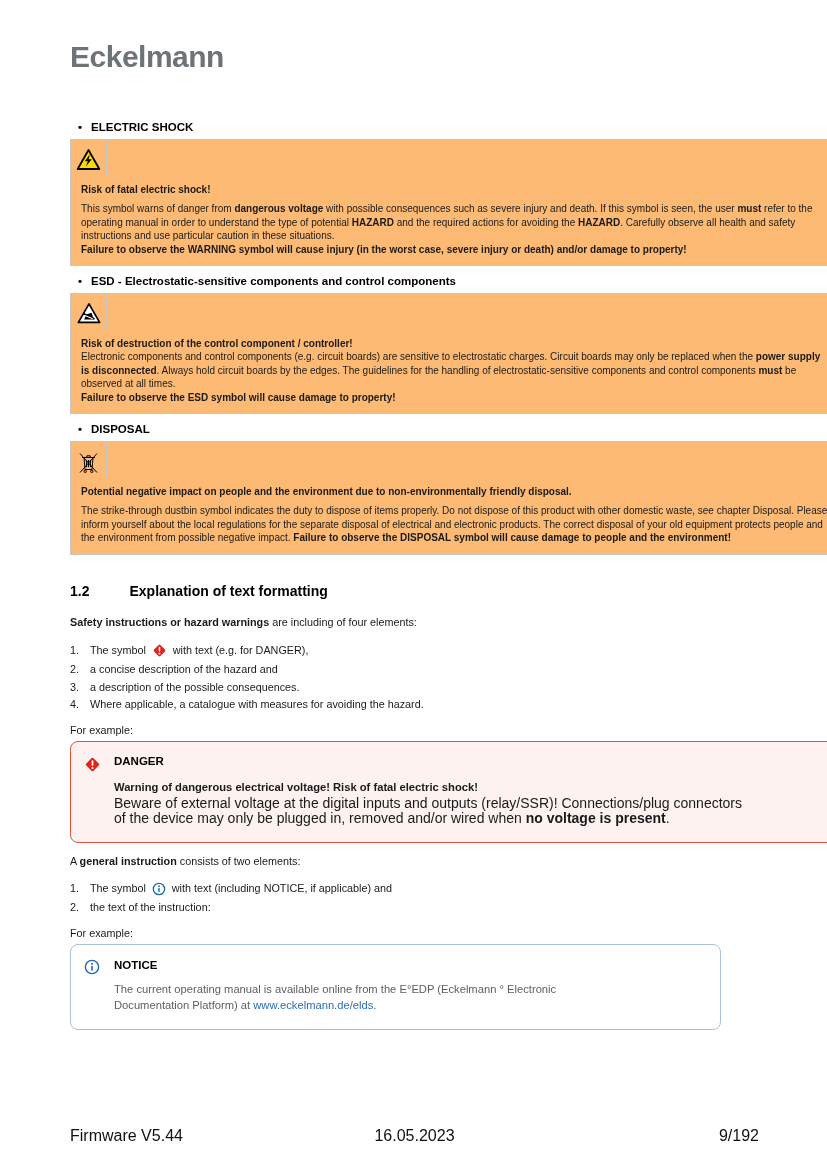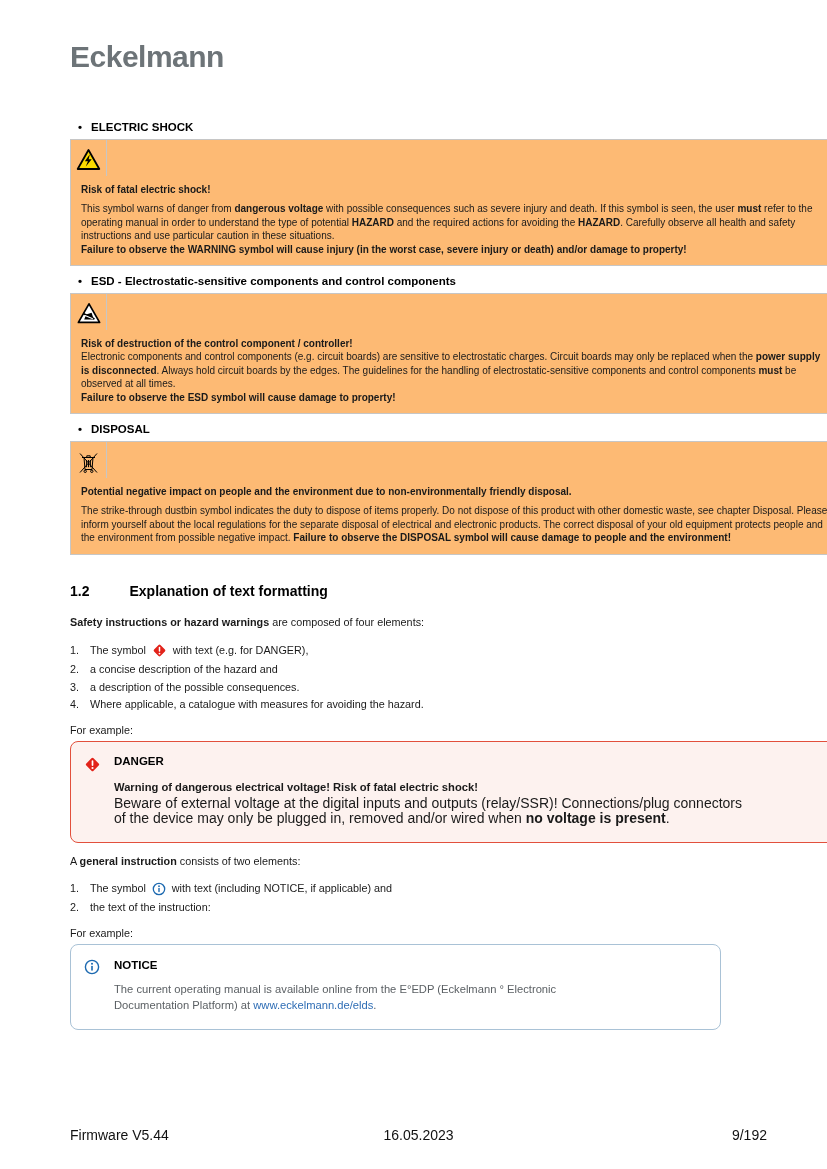--- a/index.html
+++ b/index.html
@@ -71,22 +71,22 @@
     border:1px solid #a9c2d6; border-radius:8px; background:#ffffff;
     padding:14px 16px 16px 13px;
     display:flex;
   }
   .notice-box .nicon-col { width:30px; flex:0 0 30px; padding-top:0; }
   .notice-label { font-size:11.5px; font-weight:bold; color:#000; }
   .notice-body { margin-top:11px; font-size:11.2px; line-height:15.5px; color:#5a5f63; }
   .notice-body a { color:#2e6db5; text-decoration:none; }
 
   .footer {
-    position:absolute; left:70px; right:60px; top:1127px;
-    display:flex; font-size:14px; color:#111;
+    position:absolute; left:70px; right:68px; top:1127px;
+    display:flex; font-size:16px; color:#111;
   }
   .footer .f-left { flex:1; text-align:left; }
   .footer .f-center { flex:1; text-align:center; }
   .footer .f-right { flex:1; text-align:right; }
 </style>
 </head>
 <body>
 
 <div class="page">
 
@@ -141,21 +141,21 @@
       <div class="wbox-title gap">Potential negative impact on people and the environment due to non-environmentally friendly disposal.</div>
       <div class="wbox-body"><span>The strike-through dustbin symbol indicates the duty to dispose of items properly. Do not dispose of this product with other domestic waste, see chapter Disposal. Please inform yourself about the local regulations for the separate disposal of electrical and electronic products. The correct disposal of your old equipment protects people and the environment from possible negative impact. </span><span class="b">Failure to observe the DISPOSAL symbol will cause damage to people and the environment!</span></div>
     </div>
   </div>
 
   <div class="section-heading">
     <span class="secnum">1.2</span>
     <span>Explanation of text formatting</span>
   </div>
 
-  <div class="para"><span class="b">Safety instructions or hazard warnings</span><span> are composed of four elements:</span></div>
+  <div class="para"><span class="b">Safety instructions or hazard warnings</span><span> are including of four elements:</span></div>
 
   <div class="olist">
     <div class="oli">
       <span class="num">1.</span>
       <span><span>The symbol</span><span class="inline-icon"><svg width="15" height="15" viewBox="0 0 16 16">
               <rect x="3.2" y="3.2" width="9.6" height="9.6" rx="1.4" transform="rotate(45 8 8)" fill="#e2231a"></rect>
               <rect x="7.2" y="3.9" width="1.6" height="5.4" rx="0.8" fill="#fff"></rect>
               <circle cx="8" cy="11.3" r="1" fill="#fff"></circle>
             </svg></span><span>with text (e.g. for DANGER),</span></span>
     </div>

